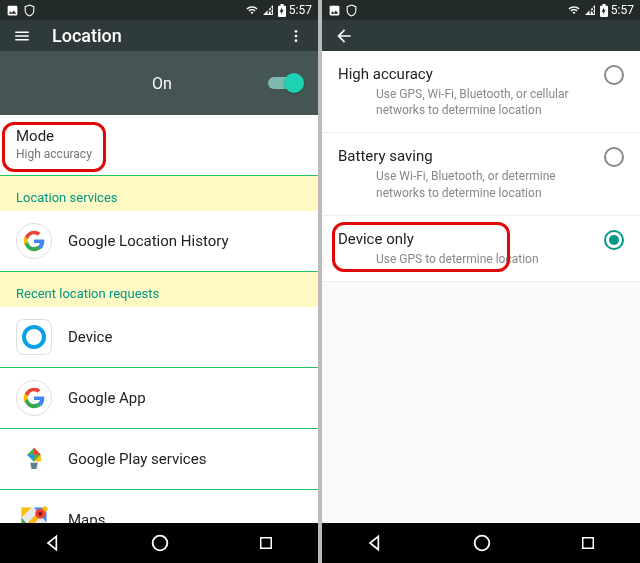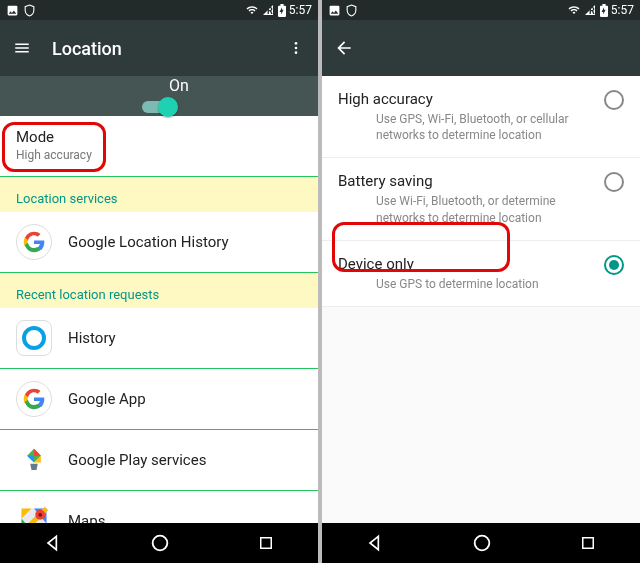--- a/index.html
+++ b/index.html
@@ -8,28 +8,28 @@
   .phone { position: relative; width: 318px; height: 563px; background: #fafafa; display: flex; flex-direction: column; overflow: hidden; }
 
   
   .status { height: 20px; background: #232a2a; color: #fff; display: flex; align-items: center; padding: 0 6px; font-size: 11px; }
   .status .left { display: flex; gap: 4px; align-items: center; }
   .status .spacer { flex: 1; }
   .status .right { display: flex; gap: 3px; align-items: center; }
   .status svg { display: block; }
 
   
-  .appbar { height: 56px; background: #2f3a3a; color: #fff; display: flex; align-items: center; padding: 0 12px; }
+  .appbar { height: 31px; background: #2f3a3a; color: #fff; display: flex; align-items: center; padding: 0 12px; }
   .appbar .title { font-size: 18px; font-weight: 500; margin-left: 20px; }
   .appbar .grow { flex: 1; }
   .ham, .back, .more { width: 20px; height: 20px; display: flex; align-items: center; justify-content: center; }
 
   
   .content { flex: 1; background: #fafafa; overflow: hidden; }
-  .onbar { height: 40px; background: #445554; color: #fff; display: flex; align-items: center; padding: 0 16px; flex-direction: column; }
+  .onbar { height: 64px; background: #445554; color: #fff; display: flex; align-items: center; padding: 0 16px; }
   .onbar .label { flex: 1; text-align: center; font-size: 16px; margin-left: 40px; }
   .switch { position: relative; width: 34px; height: 18px; }
   .switch .track { position: absolute; top: 3px; left: 0; width: 34px; height: 12px; border-radius: 6px; background: #7dbab2; }
   .switch .thumb { position: absolute; right: -2px; top: -1px; width: 20px; height: 20px; border-radius: 50%; background: #1fd1b3; box-shadow: 0 1px 2px rgba(0,0,0,.3); }
 
   .row { padding: 12px 16px; background: #fff; border-bottom: 1px solid #22c55e; display: flex; align-items: center; }
   .row .txt { flex: 1; }
   .row .primary { font-size: 15px; color: #222; }
   .row .secondary { font-size: 12px; color: #777; margin-top: 2px; line-height: 1.3; }
   .section { padding: 14px 16px 6px; font-size: 13px; font-weight: 400; color: #009688; background: #fef9c3; }
@@ -142,21 +142,21 @@
           </div>
       </div>
 
       <div class="section">Recent location requests</div>
 
       <div class="row">
         <div class="cortring">
             <div class="ring"></div>
           </div>
         <div class="txt">
-            <div class="primary">History</div>
+            <div class="primary">Device</div>
           </div>
       </div>
       <div class="row">
         <div class="gicon">
           <svg width="22" height="22" viewBox="0 0 48 48">
               <path fill="#EA4335" d="M24 9.5c3.9 0 6.6 1.7 8.1 3.1l5.9-5.9C34.4 3.4 29.7 1.5 24 1.5 14.8 1.5 7 7.6 3.9 16l7 5.4C12.4 14.6 17.7 9.5 24 9.5z"></path>
               <path fill="#4285F4" d="M46.5 24.5c0-1.6-.1-2.8-.4-4H24v8.1h12.7c-.5 3-2.3 5.6-5 7.3l7.7 6c4.5-4.2 7.1-10.4 7.1-17.4z"></path>
               <path fill="#FBBC05" d="M10.9 28.6a14.6 14.6 0 0 1 0-9.2l-7-5.4a23 23 0 0 0 0 20l7-5.4z"></path>
               <path fill="#34A853" d="M24 46.5c6.1 0 11.2-2 14.9-5.5l-7.7-6c-2 1.4-4.7 2.3-7.2 2.3-6.3 0-11.6-5.1-13.1-11.9l-7 5.4C7 40.4 14.8 46.5 24 46.5z"></path>
             </svg>

